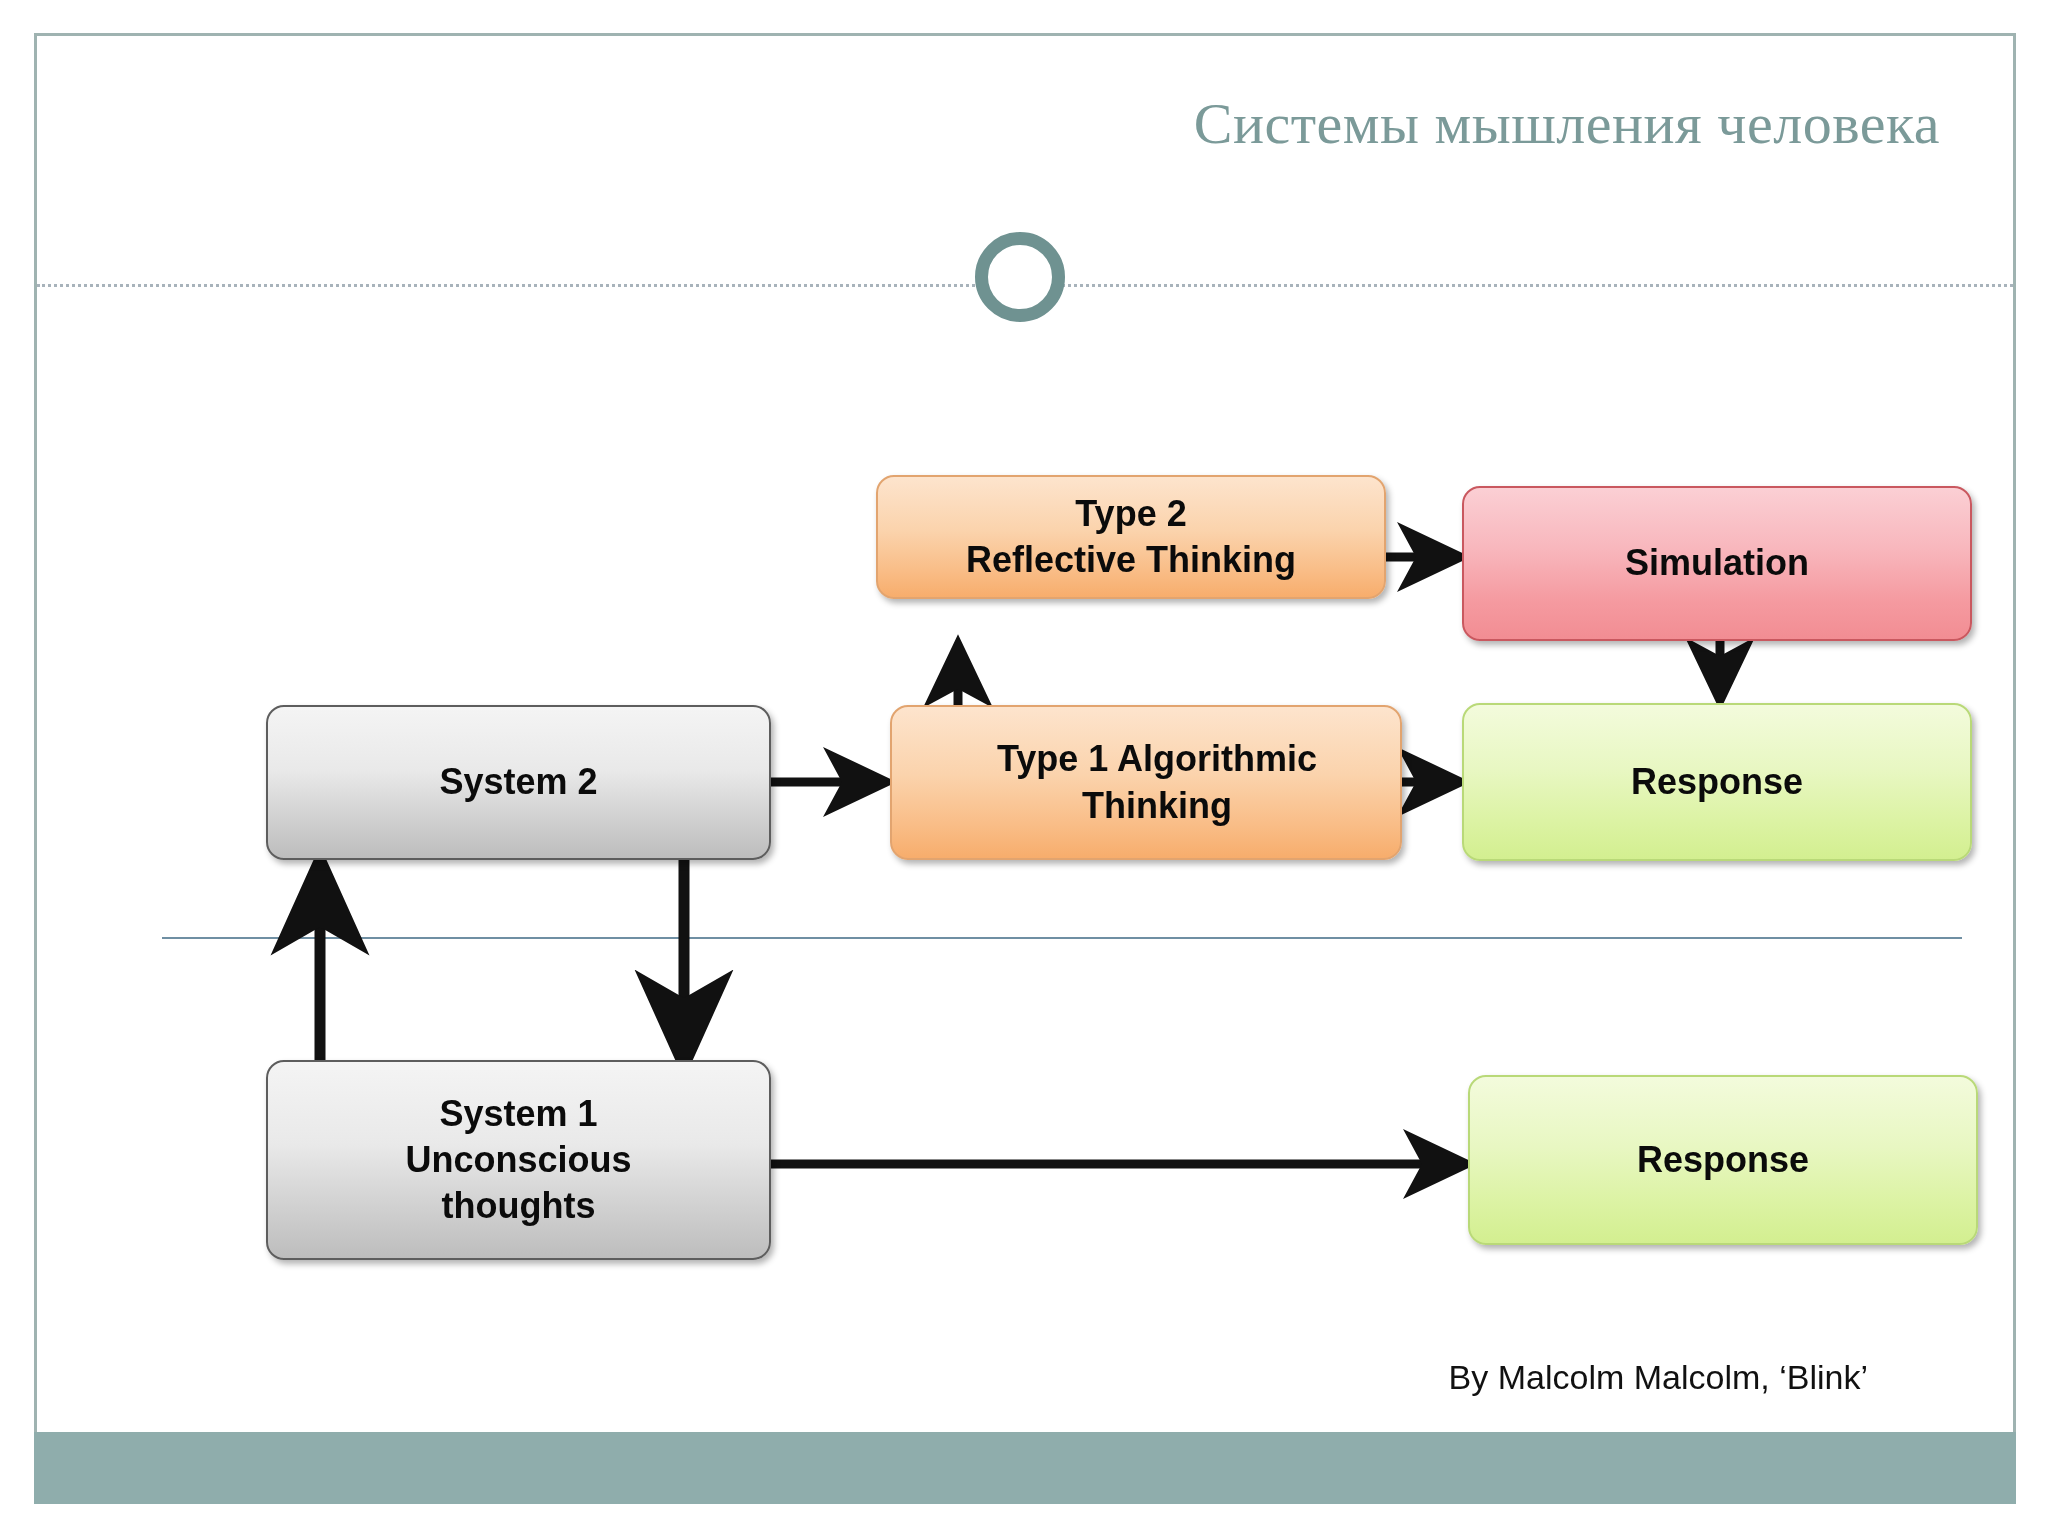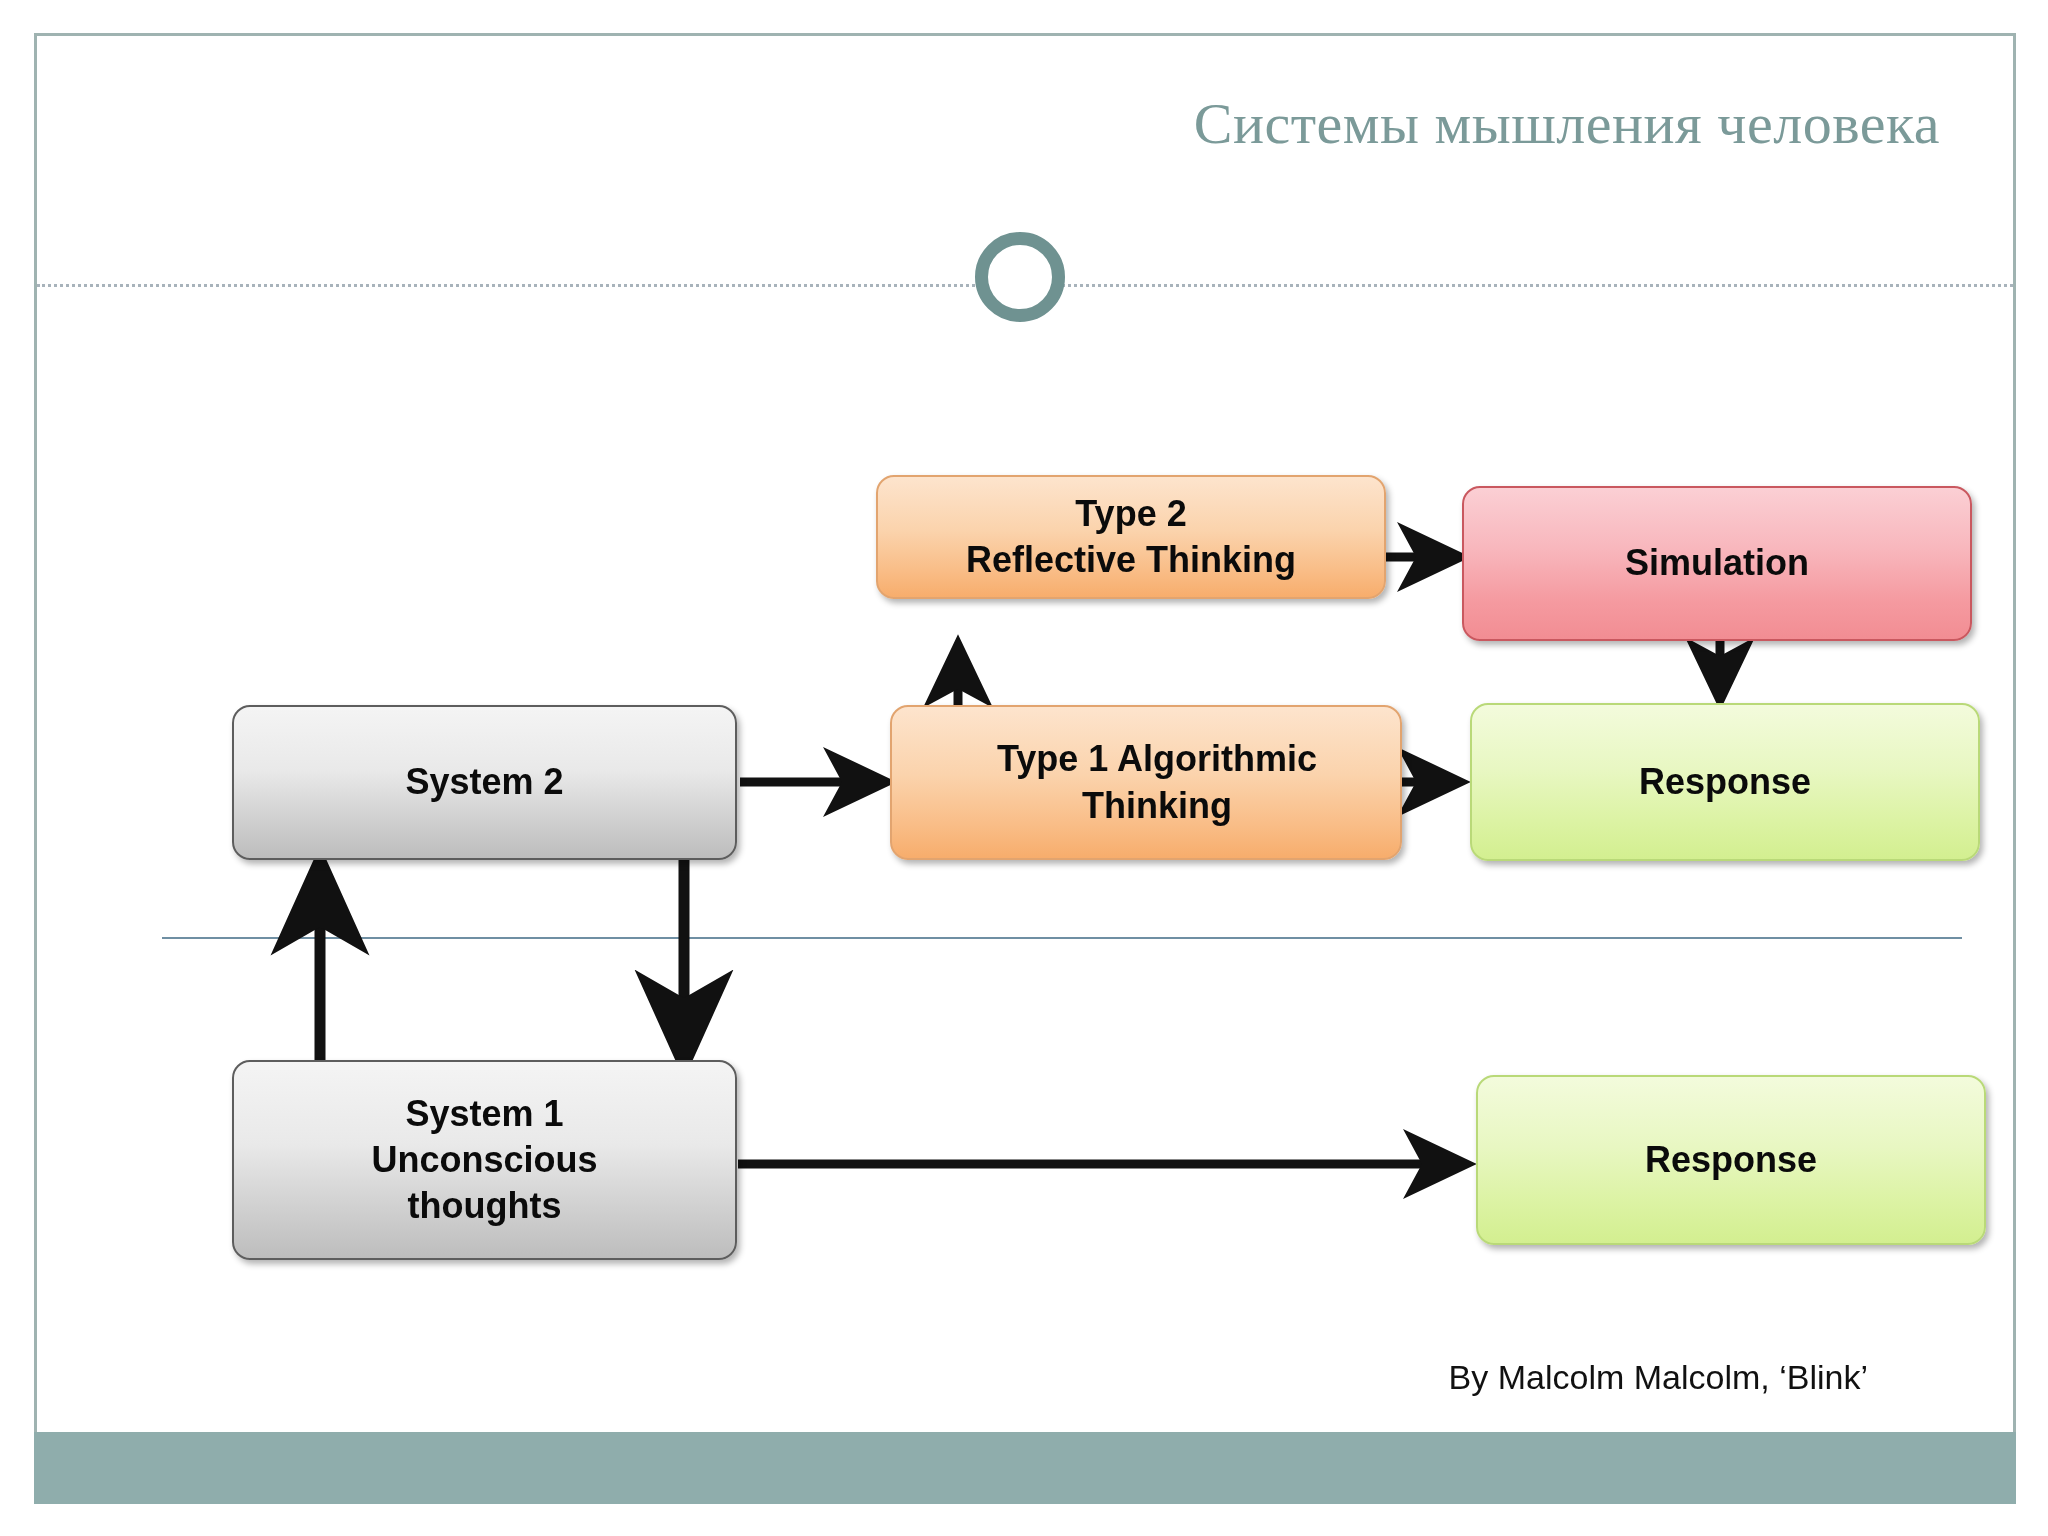--- a/index.html
+++ b/index.html
@@ -104,34 +104,34 @@
     line-height: 1.28;
     color: #0b0b0b;
     box-sizing: border-box;
     box-shadow: 3px 4px 6px rgba(0,0,0,0.30);
     padding: 4px 10px;
   }
 
   .node-gray {
     background: linear-gradient(180deg, #f4f4f4 0%, #e9e9e9 42%, #d2d2d2 72%, #bdbdbd 100%);
     border: 2px solid #5d5d5d;
+    margin-left: 34px;
   }
   .node-orange {
     background: linear-gradient(180deg, #fde4cd 0%, #fbd3ac 45%, #f9bd87 78%, #f7ad6c 100%);
     border: 2px solid #e2a46f;
   }
   .node-pink {
     background: linear-gradient(180deg, #fbcfd4 0%, #f8b7bd 40%, #f59aa0 75%, #f28d93 100%);
     border: 2px solid #c9585f;
     margin-top: 8px;
   }
   .node-green {
     background: linear-gradient(180deg, #f3fbdc 0%, #e8f7c2 42%, #dcf3a4 75%, #d3ef90 100%);
     border: 2px solid #b9d978;
-    margin-left: 8px;
   }
 
   .node span { display: block; }
 
   
   #arrows { position: absolute; left: 0; top: 0; }
 
   .divider-rule {
     position: absolute;
     left: 162px;

